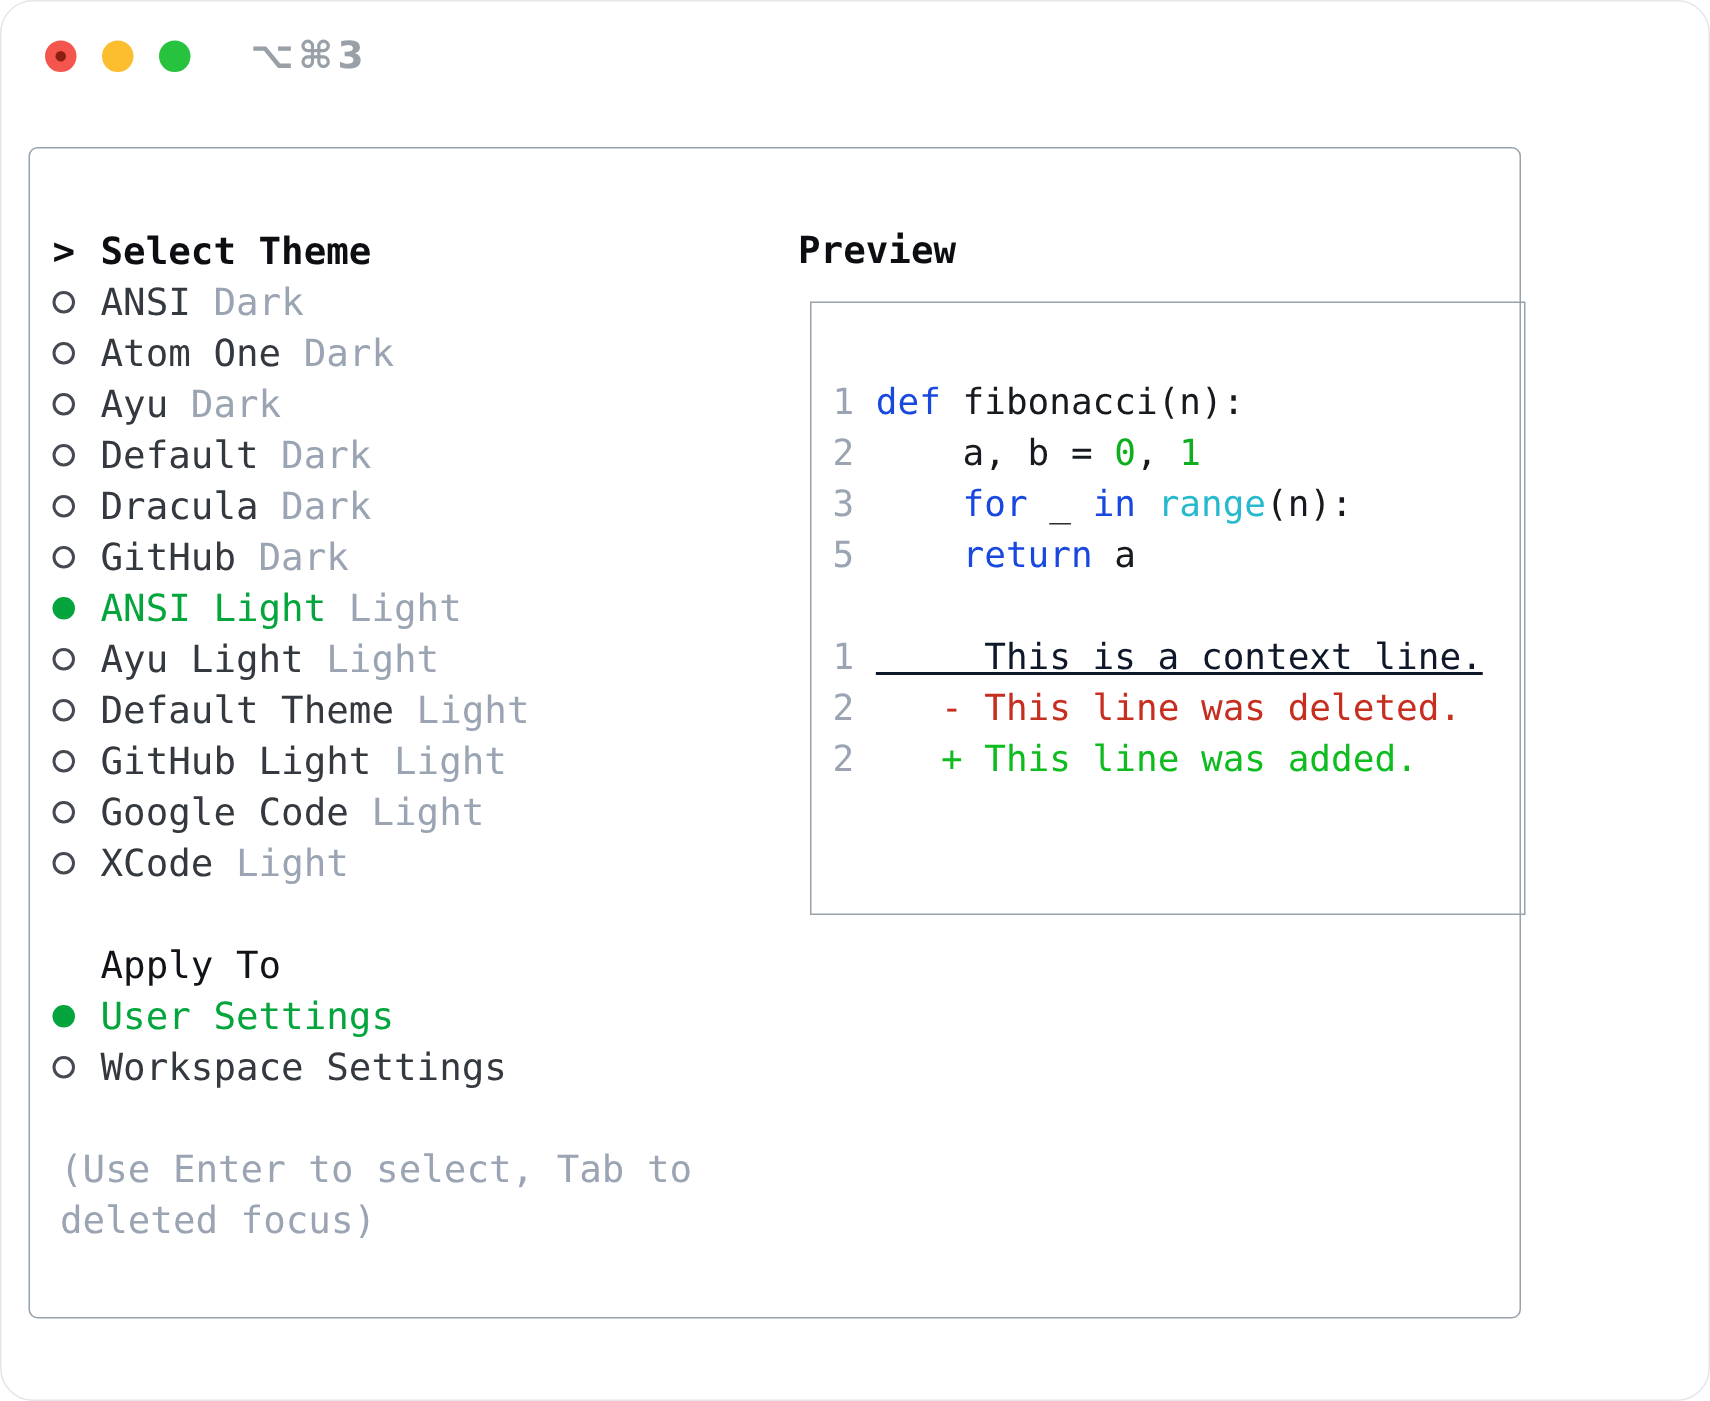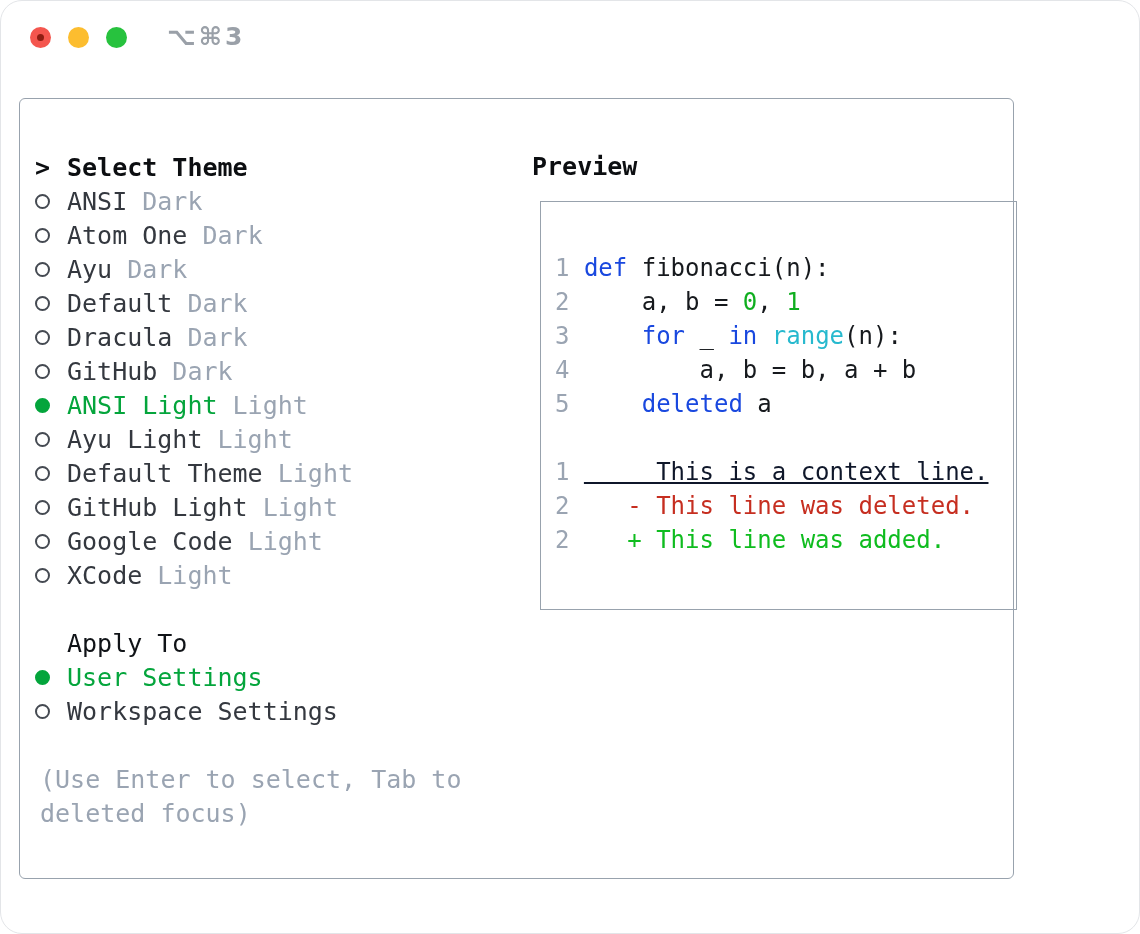--- a/index.html
+++ b/index.html
@@ -185,22 +185,21 @@
           <div class="row help">deleted focus)</div>
         </div>
     </div>
 
     <div class="right-col">
       <div class="preview-title">Preview</div>
       <div class="preview-box" id="preview-box">
           <div class="crow"><span class="ln">1 </span><span style="color: rgb(25, 72, 223);">def</span><span style="color: rgb(22, 25, 29);"> fibonacci(n):</span></div>
           <div class="crow"><span class="ln">2 </span><span style="color: rgb(22, 25, 29);">    a, b = </span><span style="color: rgb(15, 174, 31);">0</span><span style="color: rgb(22, 25, 29);">, </span><span style="color: rgb(15, 174, 31);">1</span></div>
           <div class="crow"><span class="ln">3 </span><span style="color: rgb(22, 25, 29);">    </span><span style="color: rgb(25, 72, 223);">for</span><span style="color: rgb(22, 25, 29);"> _ </span><span style="color: rgb(25, 72, 223);">in</span><span style="color: rgb(22, 25, 29);"> </span><span style="color: rgb(39, 185, 206);">range</span><span style="color: rgb(22, 25, 29);">(n):</span></div>
-          <div class="crow"><span class="ln">4 </span><span style="color: rgb(22, 25, 29);">        a, b = b, a + b</span></div>
-          <div class="crow"><span class="ln">5 </span><span style="color: rgb(22, 25, 29);">    </span><span style="color: rgb(25, 72, 223);">deleted</span><span style="color: rgb(22, 25, 29);"> a</span></div>
+          <div class="crow"><span class="ln">5 </span><span style="color: rgb(22, 25, 29);">    </span><span style="color: rgb(25, 72, 223);">return</span><span style="color: rgb(22, 25, 29);"> a</span></div>
           <div class="crow"></div>
           <div class="crow"><span class="ln">1 </span><span style="color: #0f172a; text-decoration: underline;">     This is a context line.</span></div>
           <div class="crow"><span class="ln">2 </span><span style="color: rgb(22, 25, 29);">   </span><span style="color: rgb(198, 46, 32);">- This line was deleted.</span></div>
           <div class="crow"><span class="ln">2 </span><span style="color: rgb(22, 25, 29);">   </span><span style="color: rgb(15, 188, 31);">+ This line was added.</span></div>
         </div>
     </div>
 
   </div>
 </div>
 

